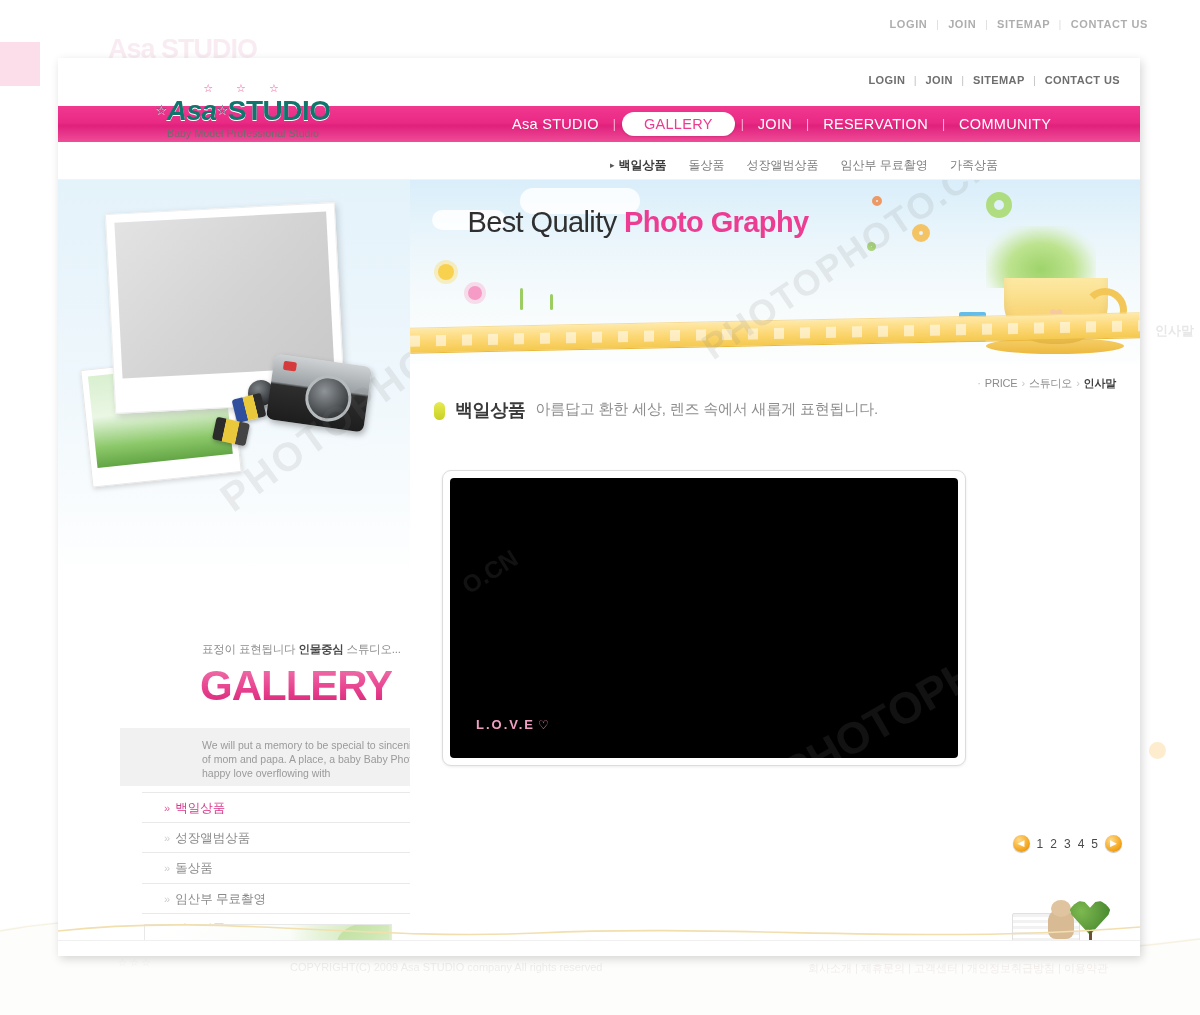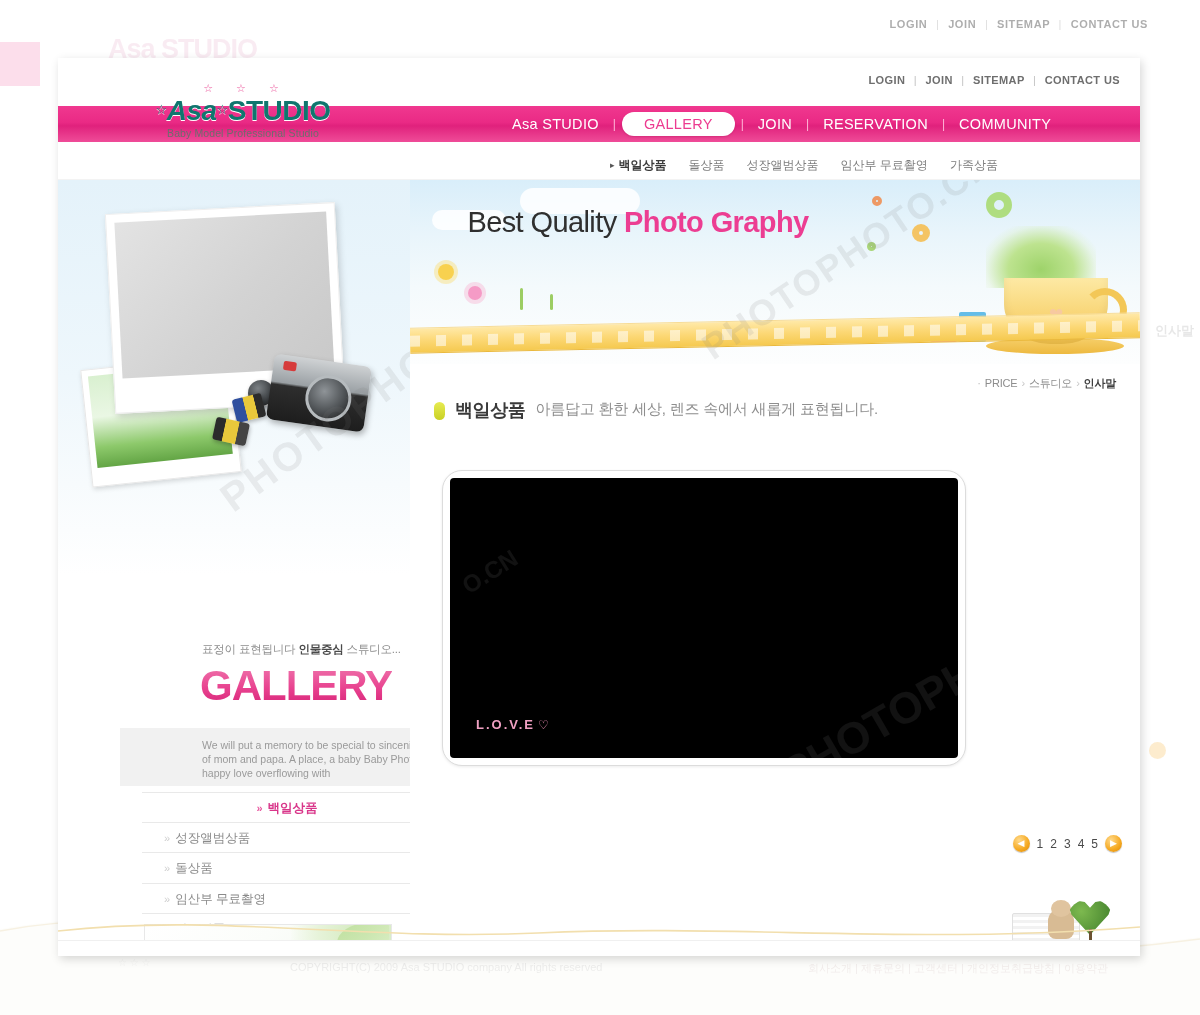--- a/index.html
+++ b/index.html
@@ -237,21 +237,21 @@
 
   .side-menu {
     position: absolute; left: 84px; top: 612px; width: 268px;
   }
   .side-item {
     height: 30.5px; line-height: 30.5px; border-bottom: 1px solid #e9e9e9;
     font-size: 12.5px; color: #8a8a8a; padding-left: 22px; cursor: pointer;
   }
   .side-item:first-child { border-top: 1px solid #e9e9e9; }
   .side-item .arrow { color: #cfcfcf; margin-right: 7px; font-size: 11px; letter-spacing: -2px; }
-  .side-item.active { color: #d9368a; font-weight: bold; text-align: center; }
+  .side-item.active { color: #d9368a; font-weight: normal; }
   .side-item.active .arrow { color: #e8589f; }
 
   .promo {
     position: absolute; left: 86px; top: 744px; width: 248px; height: 90px;
     background: linear-gradient(135deg,#ffffff 0%,#fbfdfa 40%,#eef6e8 100%);
     border: 1px solid #e8e8e8; overflow: hidden;
   }
   .promo-leaf {
     position: absolute; right: -10px; top: -14px; width: 110px; height: 84px;
     background: radial-gradient(ellipse at 70% 28%, #cfe8b8 0%, #e6f3d9 45%, rgba(255,255,255,0) 72%);
@@ -374,21 +374,21 @@
   }
   .pagehead .ptitle {
     font-size: 18px; font-weight: bold; color: #3a3a3a; letter-spacing: -.4px;
   }
   .pagehead .pdesc {
     font-size: 15px; color: #8e8e8e; margin-bottom: 3px; letter-spacing: -.2px;
   }
 
   .viewer {
     position: absolute; left: 32px; top: 290px; width: 524px; height: 296px;
-    background: #ffffff; border: 1px solid #dcdcdc; border-radius: 20px;
+    background: #ffffff; border: 1px solid #dcdcdc; border-radius: 9px;
     padding: 7px; box-shadow: 0 1px 3px rgba(0,0,0,.08);
   }
   .viewer-stage {
     width: 100%; height: 100%; background: #000000; border-radius: 4px;
     position: relative; overflow: hidden;
   }
   .love {
     position: absolute; left: 26px; bottom: 26px;
     font-size: 13px; font-weight: bold; color: #f0a0c2; letter-spacing: 2px;
   }

